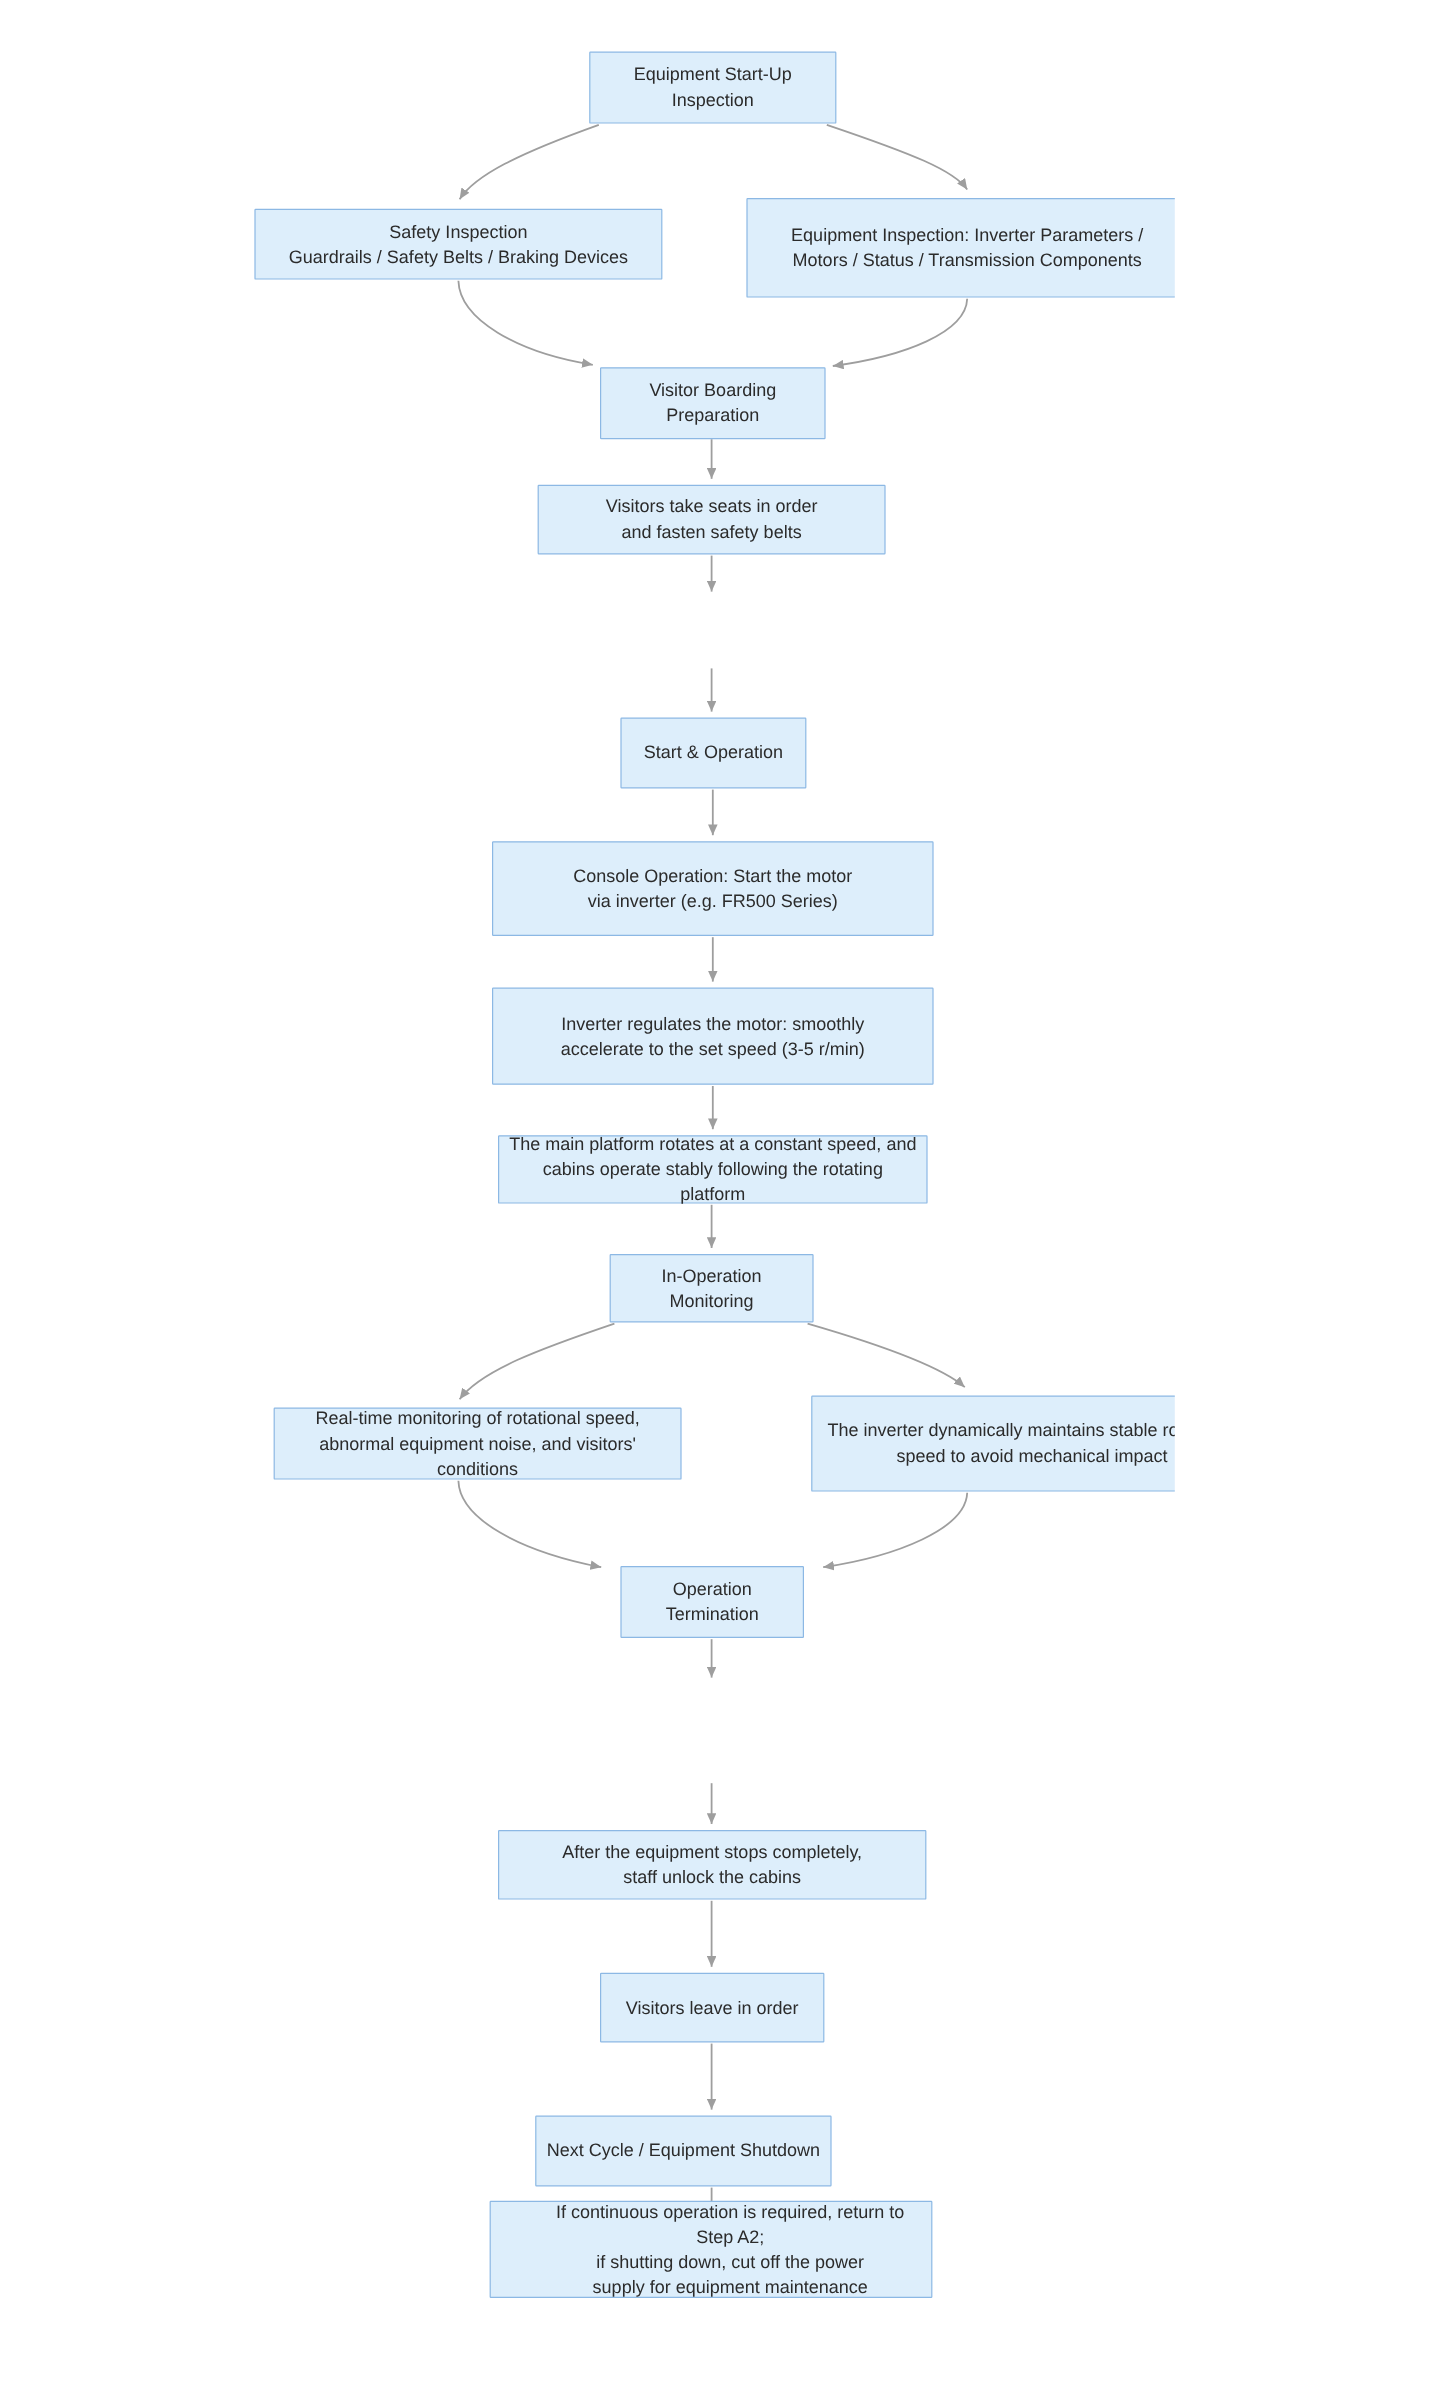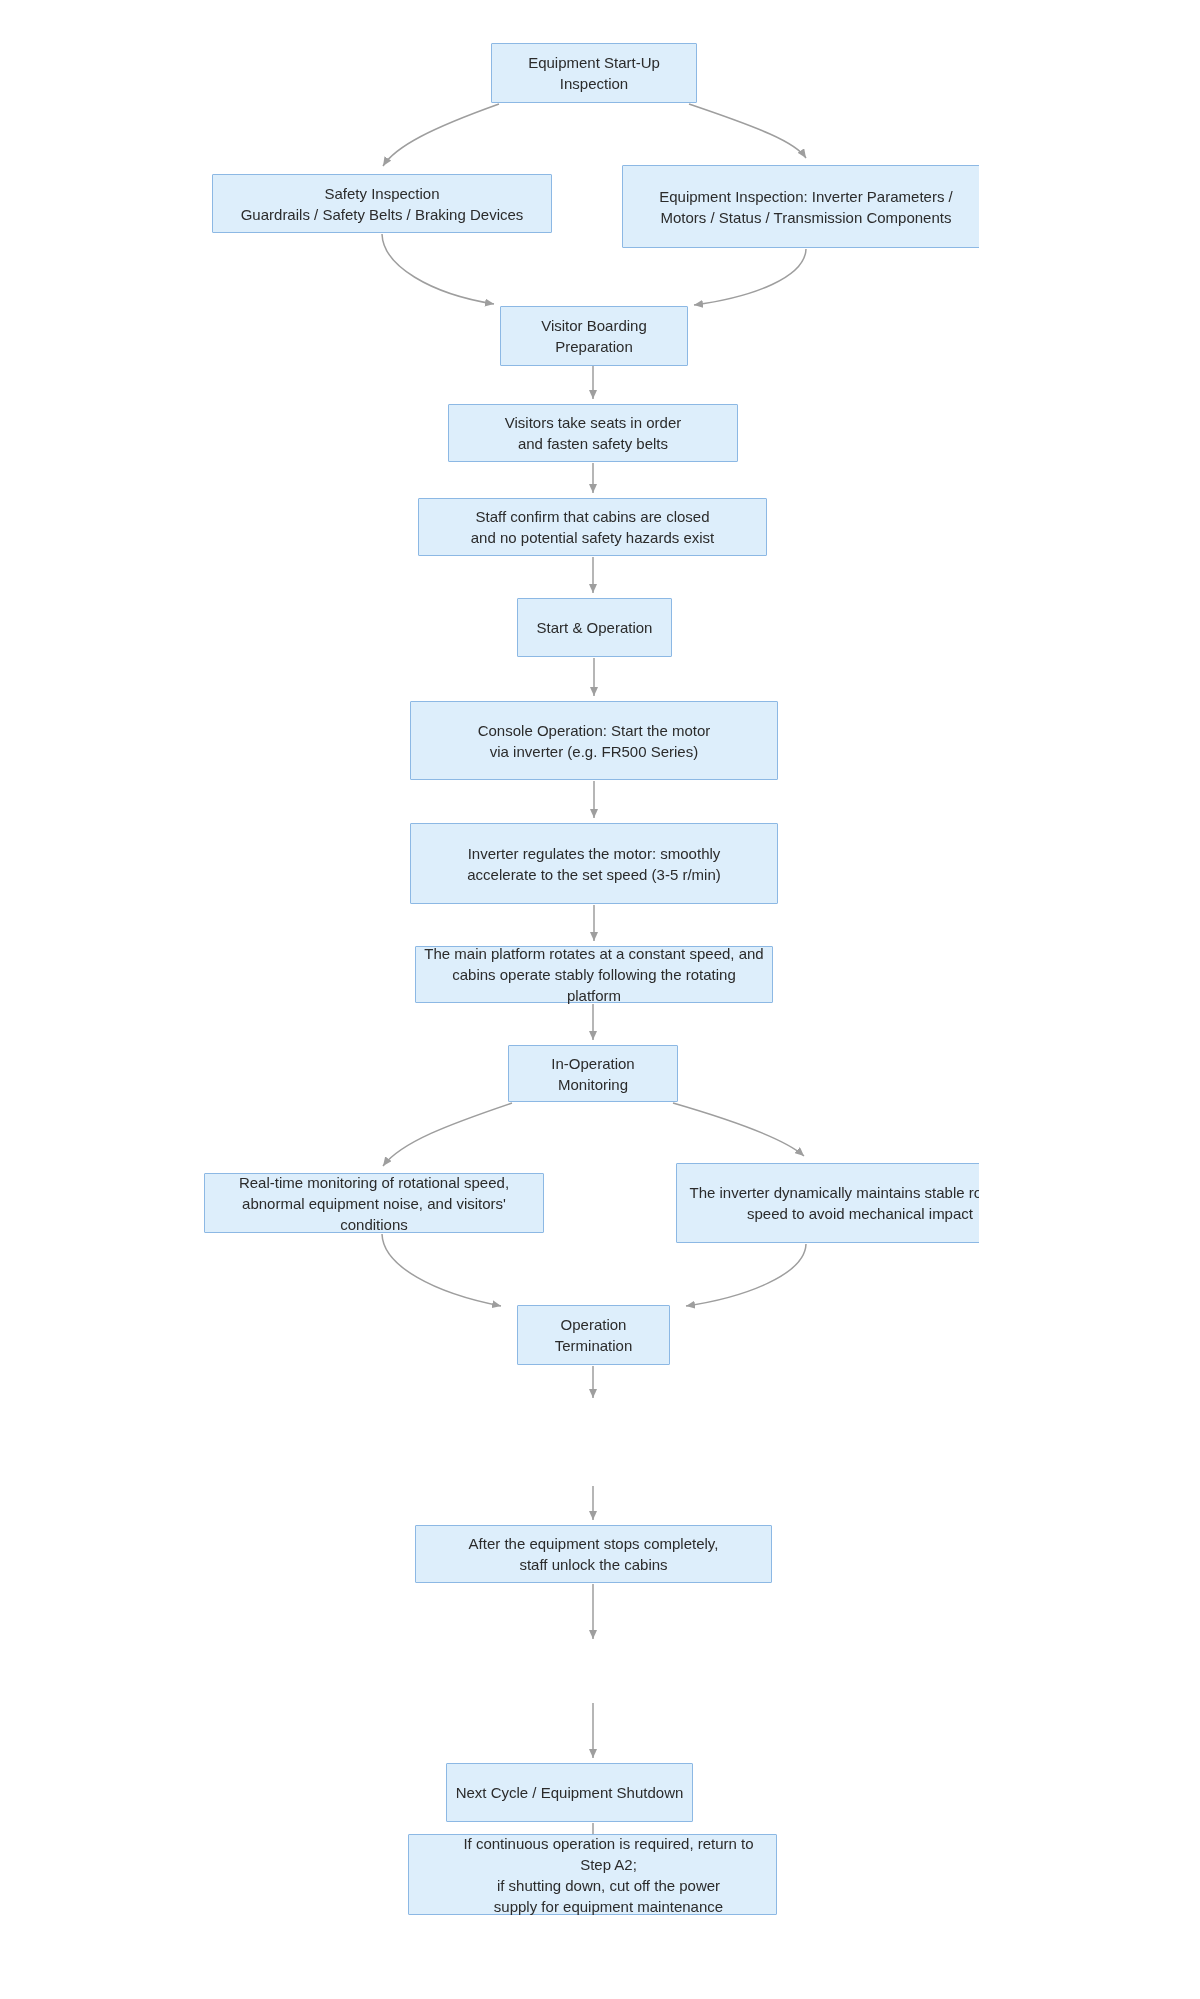--- a/index.html
+++ b/index.html
@@ -42,21 +42,21 @@
   #node-B1 { left: 212px; top: 174px;  width: 340px; height: 59px; }
   #node-B2 { left: 622px; top: 165px;  width: 368px; height: 83px; }
   #node-C  { left: 500px; top: 306px;  width: 188px; height: 60px; }
   #node-D  { left: 448px; top: 404px;  width: 290px; height: 58px; }
   #node-E  { left: 418px; top: 498px;  width: 349px; height: 58px; }
   #node-F  { left: 517px; top: 598px;  width: 155px; height: 59px; }
   #node-G  { left: 410px; top: 701px;  width: 368px; height: 79px; }
   #node-H  { left: 410px; top: 823px;  width: 368px; height: 81px; }
   #node-I  { left: 415px; top: 946px;  width: 358px; height: 57px; }
   #node-J  { left: 508px; top: 1045px; width: 170px; height: 57px; }
-  #node-K1 { left: 204px; top: 1173px; width: 340px; height: 60px; }
+  #node-K1 { left: 228px; top: 1173px; width: 340px; height: 60px; }
   #node-K2 { left: 652px; top: 1163px; width: 368px; height: 80px; margin-left: 24px; }
   #node-L  { left: 517px; top: 1305px; width: 153px; height: 60px; }
   #node-M  { left: 410px; top: 1403px; width: 367px; height: 82px; }
   #node-N  { left: 415px; top: 1525px; width: 357px; height: 58px; }
   #node-O  { left: 500px; top: 1644px; width: 187px; height: 58px; }
   #node-P  { left: 446px; top: 1763px; width: 247px; height: 59px; }
   #node-Q  { left: 408px; top: 1834px; width: 369px; height: 81px; padding-left: 40px; }
 </style>
 </head>
 <body>
@@ -96,35 +96,34 @@
   <div class="node" id="node-A">Equipment Start-Up
 Inspection</div>
   <div class="node" id="node-B1">Safety Inspection
 Guardrails / Safety Belts / Braking Devices</div>
   <div class="node" id="node-B2">Equipment Inspection: Inverter Parameters /
 Motors / Status / Transmission Components</div>
   <div class="node" id="node-C">Visitor Boarding
 Preparation</div>
   <div class="node" id="node-D">Visitors take seats in order
 and fasten safety belts</div>
-  <div class="node" id="node-E">Staff confirm that cabins are closed
-and no potential safety hazards exist</div>
   <div class="node" id="node-F">Start &amp; Operation</div>
   <div class="node" id="node-G">Console Operation: Start the motor
 via inverter (e.g. FR500 Series)</div>
   <div class="node" id="node-H">Inverter regulates the motor: smoothly
 accelerate to the set speed (3-5 r/min)</div>
   <div class="node" id="node-I">The main platform rotates at a constant speed, and
 cabins operate stably following the rotating platform</div>
   <div class="node" id="node-J">In-Operation Monitoring</div>
   <div class="node" id="node-K1">Real-time monitoring of rotational speed,
 abnormal equipment noise, and visitors' conditions</div>
   <div class="node" id="node-K2">The inverter dynamically maintains stable rotational
 speed to avoid mechanical impact</div>
   <div class="node" id="node-L">Operation Termination</div>
   <div class="node" id="node-N">After the equipment stops completely,
 staff unlock the cabins</div>
+  <div class="node" id="node-O">Visitors leave in order</div>
   <div class="node" id="node-P">Next Cycle / Equipment Shutdown</div>
   <div class="node" id="node-Q">If continuous operation is required, return to Step A2;
 if shutting down, cut off the power
 supply for equipment maintenance</div>
 
 </div>
 
 </body></html>

